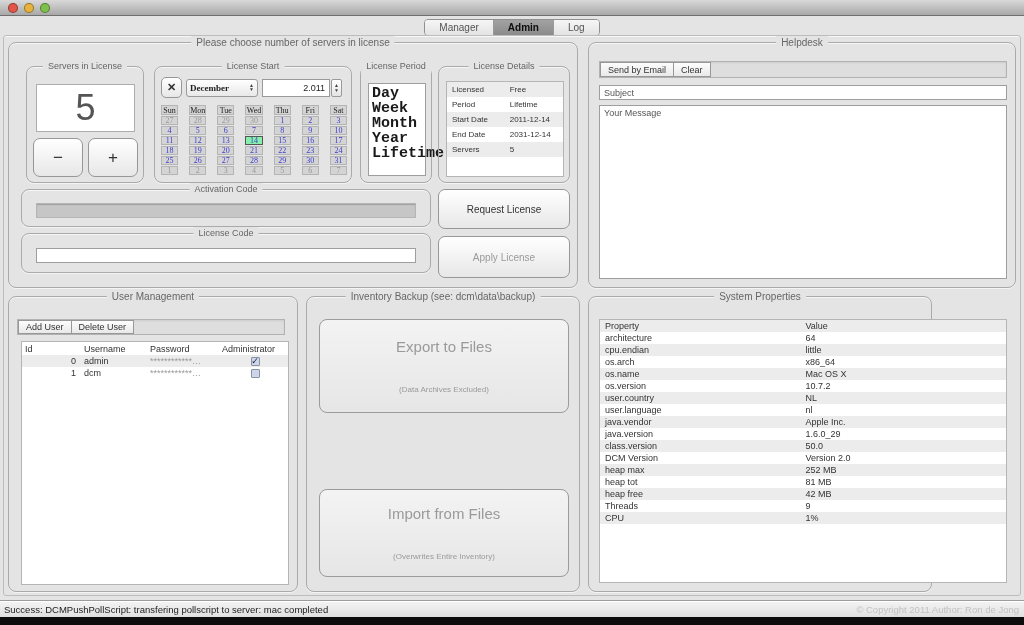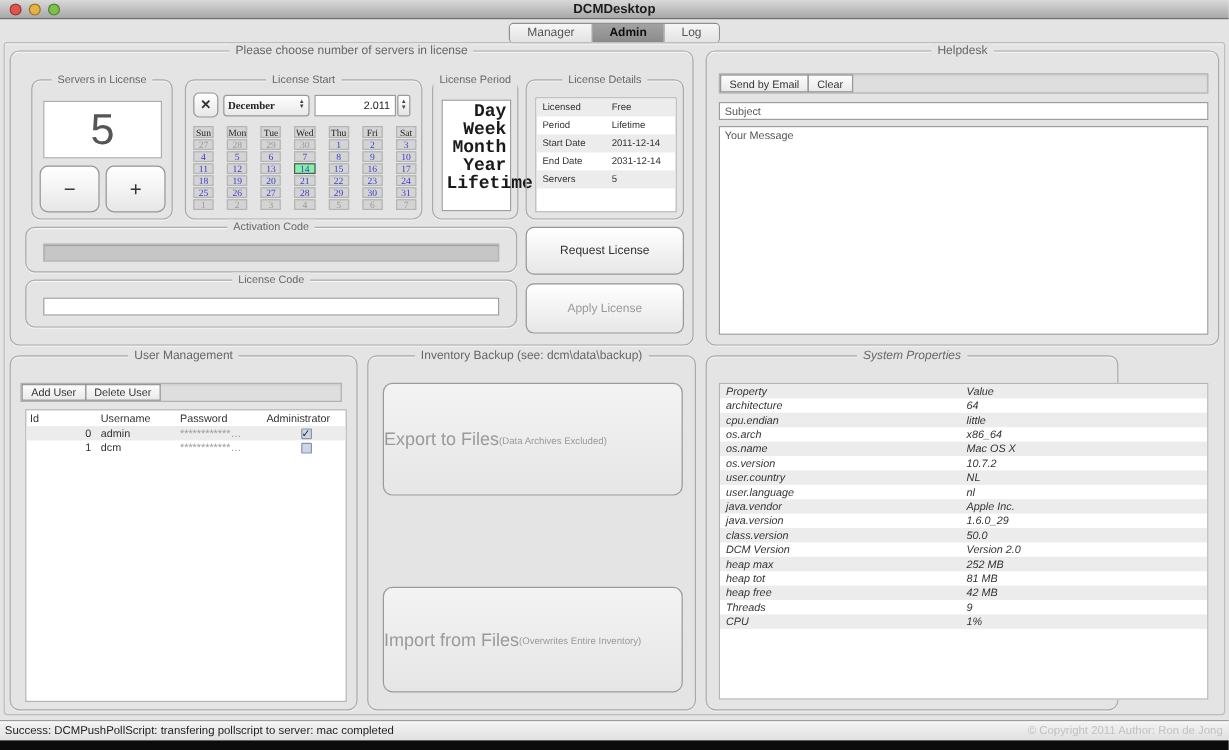--- a/index.html
+++ b/index.html
@@ -36,22 +36,22 @@
   .tg > .tg-title { position:absolute; top:-7px; left:50%; transform:translateX(-50%);
     background:#e4e4e4; padding:0 5px; font-size:10px; color:#666; white-space:nowrap; line-height:13px; }
   .tg-sm > .tg-title { font-size:9px; }
 
   
   .btn { position:absolute; border:1px solid #979797; border-radius:7px;
     background:linear-gradient(#ffffff,#e7e7e7); display:flex; align-items:center;
     justify-content:center; font-size:10px; color:#333; cursor:default; }
   .btn.disabled { color:#9a9a9a; }
   .bigbtn { position:absolute; border:1px solid #9b9b9b; border-radius:8px;
-    background:linear-gradient(#f3f3f3,#e6e6e6); display:flex; flex-direction:row;
-    align-items:center; justify-content:flex-start; color:#9a9a9a; }
+    background:linear-gradient(#f3f3f3,#e6e6e6); display:flex; flex-direction:column;
+    align-items:center; justify-content:center; color:#9a9a9a;gap:28px; }
   .bigbtn .l1 { font-size:15px; }
   .bigbtn .l2 { font-size:8px; margin-top:2px; }
 
   
   .toolbar { position:absolute; border:1px solid #b2b2b2; background:#dedede;
     display:flex; box-shadow:inset 0 1px 2px rgba(0,0,0,.08); }
   .tbtn { border:1px solid #989898; background:linear-gradient(#fdfdfd,#e9e9e9);
     font-size:9px; color:#333; padding:0 7px; display:flex; align-items:center; margin-left:-1px; }
   .tbtn:first-child { margin-left:0; }
 
@@ -88,21 +88,21 @@
      align-items:center; justify-content:center; font-size:5px; line-height:5px; color:#444; }
   #cal-grid { left:6px; top:38px; width:186px; }
   #cal-grid .crow { display:grid; grid-template-columns:repeat(7,1fr); gap:11px; margin-bottom:1px; }
   .cday, .chead { background:#d4d4d4; border:1px solid #b4b4b4; text-align:center;
      font-family:"Liberation Serif", serif; font-size:8px; height:9px; line-height:8px; color:#222; overflow:hidden;}
   .chead { height:10px; line-height:9px; }
   .cday.cur { color:#3c3ccb; }
   .cday.adj { color:#999; }
   .cday.sel { background:#86efac; border:1px solid #555; color:#3c3ccb; }
 
-  #grp-lperiod { left:351px; top:23px; width:72px; height:117px;text-align:right; }
+  #grp-lperiod { left:351px; top:23px; width:72px; height:117px; }
   #lperiod-list { left:7px; top:16px; width:58px; height:93px; background:#fff; border:1px solid #9e9e9e;
      font-family:"Liberation Mono", monospace; font-size:15px; font-weight:600; color:#1a1a1a;
      padding:2px 3px; line-height:15px; }
 
   #grp-ldetails { left:429px; top:23px; width:132px; height:117px; }
   #ldetails-tbl { left:7px; top:14px; width:118px; height:96px; font-size:8px; }
   #ldetails-tbl .trow { grid-template-columns:52% 48%; height:15px; padding-left:5px; }
 
   #grp-activation { left:12px; top:146px; width:410px; height:38px; }
   #act-field { left:14px; top:13px; width:380px; height:15px; }
@@ -129,42 +129,41 @@
   .cbx { width:9px; height:9px; border:1px solid #8a93a6; background:#cdd6e8; border-radius:1px;
      display:flex; align-items:center; justify-content:center; font-size:9px; line-height:9px;
      color:#123; margin:0 auto; }
 
   
   #inventory { left:306px; top:296px; width:274px; height:296px; }
   #inv-export { left:12px; top:22px; width:250px; height:94px; }
   #inv-import { left:12px; top:192px; width:250px; height:88px; }
 
   
-  #sysprops { left:588px; top:296px; width:344px; height:296px;font-style:italic; }
+  #sysprops { left:588px; top:296px; width:344px; height:296px; }
   #sp-tbl { left:10px; top:22px; width:408px; height:264px; }
   #sp-tbl .trow { grid-template-columns:50% 50%; height:12px; padding-left:5px; }
 
   
   #statusbar { left:0; top:600px; width:1024px; height:17px;
     background:linear-gradient(#f4f4f4,#e0e0e0); border-top:1px solid #9c9c9c;
     box-shadow:inset 0 1px 0 #fff; display:flex; align-items:center; }
   #status-msg { font-size:9.5px; color:#222; margin-left:4px; }
   #copyright { font-size:9.5px; color:#c2c2c2; margin-left:auto; margin-right:5px; }
   #bottomstrip { left:0; top:617px; width:1024px; height:8px; background:#0c0c0c; }
 </style>
 </head>
 <body>
 
 <div class="abs" id="titlebar">
   <div class="lights">
     <span class="light red"></span>
     <span class="light yellow"></span>
     <span class="light green"></span>
   </div>
-  <div class="title">DCMDesktop</div>
 </div>
 
 <div class="abs" id="tabbar">
   <div class="seg">
     <div class="tab">Manager</div>
     <div class="tab active">Admin</div>
     <div class="tab">Log</div>
   </div>
 </div>
 

